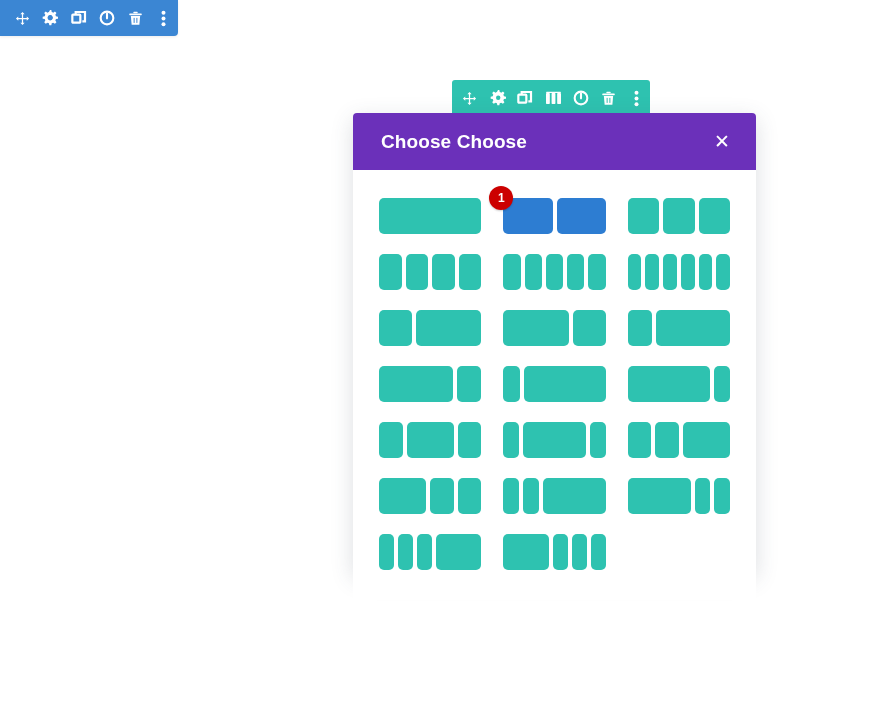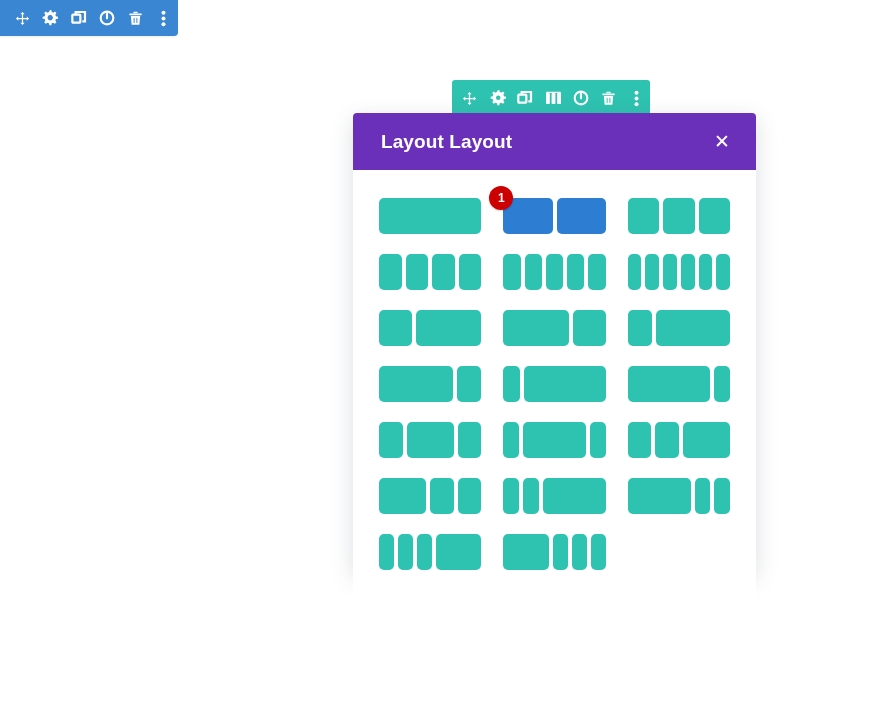--- a/index.html
+++ b/index.html
@@ -286,21 +286,21 @@
         <circle cx="3" cy="3" r="2.4"></circle>
         <circle cx="3" cy="10" r="2.4"></circle>
         <circle cx="3" cy="17" r="2.4"></circle>
       </svg>
     </span>
   </div>
 </div>
 
 <div id="layout-modal">
   <div id="modal-header">
-    <div id="modal-title">Layout Layout</div>
+    <div id="modal-title">Choose Choose</div>
     <div id="modal-close">✕</div>
   </div>
   <div id="modal-body">
     <div class="layout-grid" id="layout-grid">
         <div class="layout-option">
           <div class="col" style="flex: 12 0 0px;"></div>
         </div>
         <div class="layout-option selected">
           <div class="badge">1</div>
           <div class="col" style="flex: 6 0 0px;"></div>

